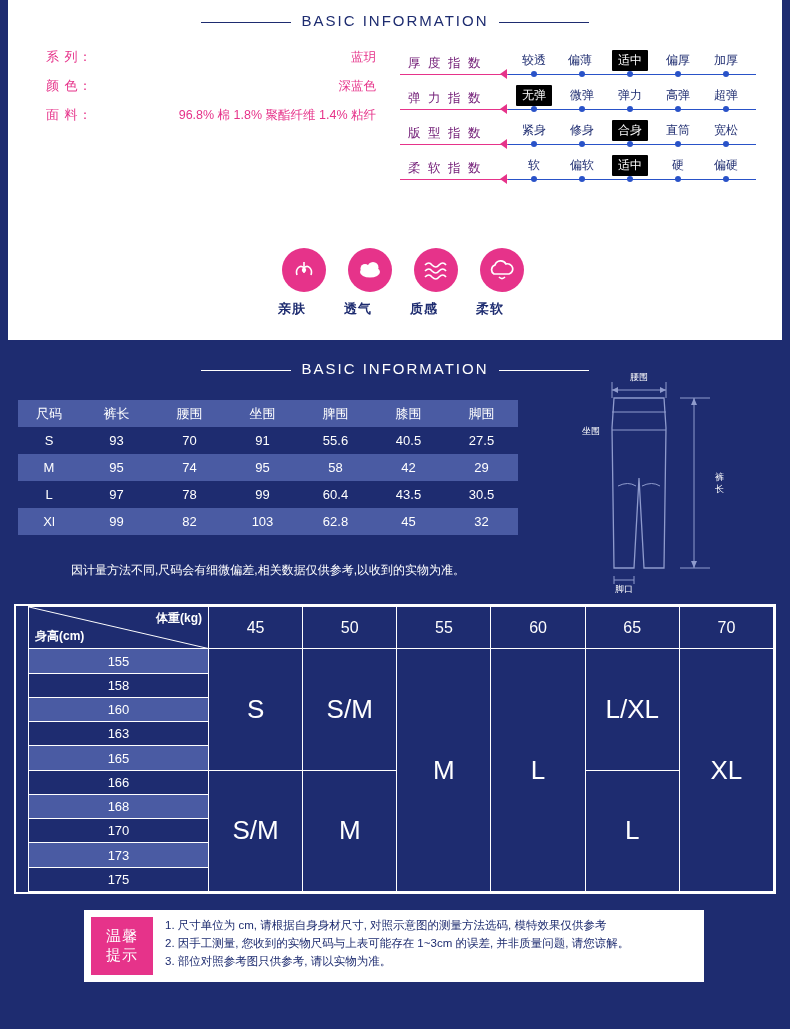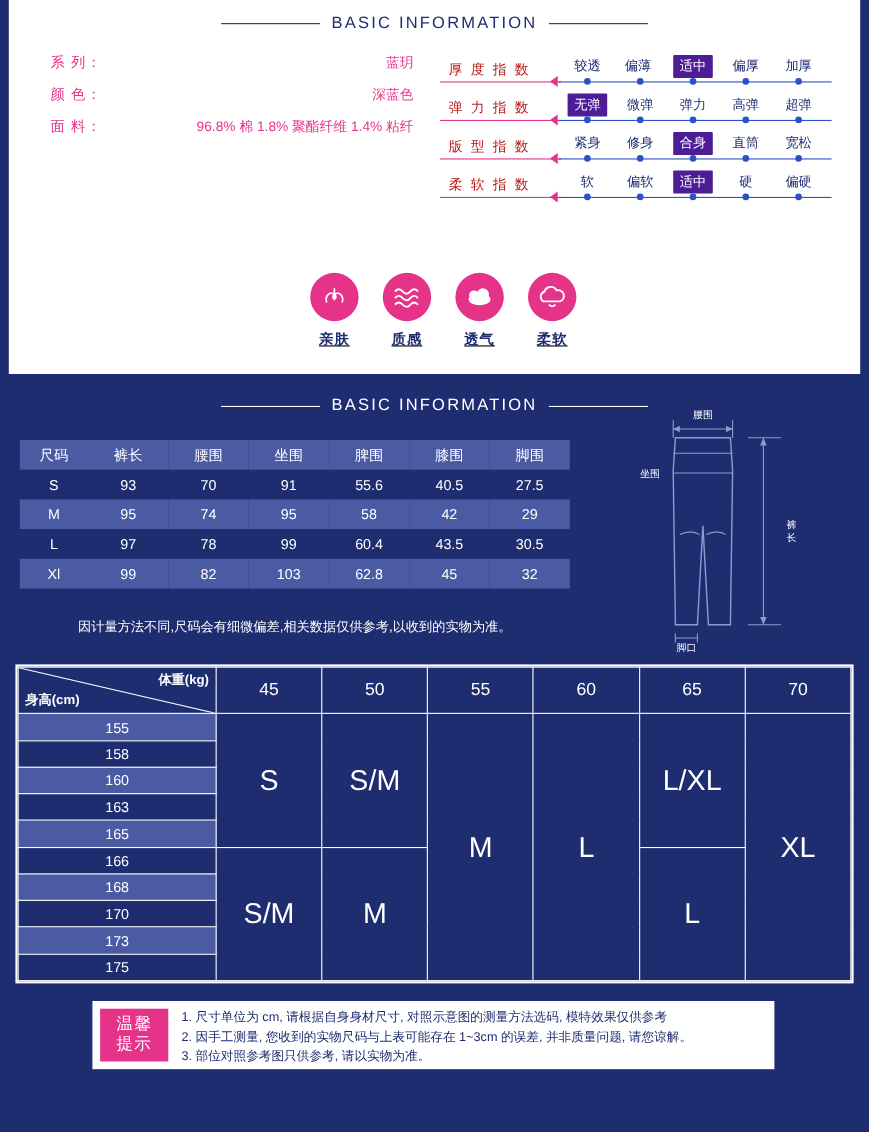--- a/index.html
+++ b/index.html
@@ -30,52 +30,52 @@
     color:#e6338a; font-size:13px; width:72px; letter-spacing:1px;
     white-space:nowrap;
   }
   .spec-val { color:#e6338a; font-size:12.5px; }
 
   
   .index-block { position:absolute; left:392px; top:52px; width:360px; }
   .index-row { position:relative; height:35px; }
   .index-name {
     position:absolute; left:8px; top:3px;
-    color:#b91c1c; font-size:12.5px; letter-spacing:2px; white-space:nowrap;
+    color:#701a75; font-size:12.5px; letter-spacing:2px; white-space:nowrap;
   }
   .index-underline {
     position:absolute; left:0px; top:22px; width:110px; height:1px; background:#e6338a;
   }
   .axis {
     position:absolute; left:108px; top:22px; width:248px; height:1px; background:#2952c8;
   }
   .opts { position:absolute; left:108px; top:0px; width:252px; height:26px; }
   .opt {
     position:absolute; top:0; font-size:12px; color:#1e2c70;
     transform:translateX(-50%); white-space:nowrap; text-align:left;
   }
   .opt.active {
-    background:#4c1d95; color:#fff; padding:2px 6px; top:-2px; border-radius:1px;
+    background:#000000; color:#fff; padding:2px 6px; top:-2px; border-radius:1px;
   }
   .dot {
     position:absolute; top:19px; width:6px; height:6px; border-radius:50%;
     background:#2952c8; transform:translateX(-50%);
   }
   .arrow-left {
     position:absolute; left:100px; top:17px; width:0; height:0;
     border-top:5px solid transparent; border-bottom:5px solid transparent;
     border-right:7px solid #e6338a;
   }
 
   
   .features {
     position:absolute; left:270px; top:248px; width:250px;
     display:flex; justify-content:space-between;
   }
-  .feature { width:52px; text-align:center;text-decoration:underline; }
+  .feature { width:52px; text-align:left; }
   .feature .circle {
     width:44px; height:44px; border-radius:50%; background:#e6338a;
     margin:0 auto 8px; position:relative;
     display:flex; align-items:center; justify-content:center;
     color:#fff;
   }
   .feature .label { color:#1e2c70; font-size:13px; font-weight:bold; letter-spacing:1px; }
 
   
   .basic-title2 {
@@ -102,35 +102,36 @@
     color:#ffffff; font-size:12px;
   }
 
   
   .diagram { position:absolute; left:560px; top:368px; width:215px; height:225px; }
 
   
   .matrix-wrap {
     position:absolute; left:14px; top:604px; width:762px; height:290px;
     border:2px solid #ffffff;
+    padding-left:12px;
   }
   .matrix { width:100%; height:100%; border-collapse:collapse; table-layout:fixed; }
   .matrix td, .matrix th { border:1px solid #ffffff; color:#ffffff; text-align:center; }
   .mx-corner { width:180px; height:42px; position:relative; padding:0; }
   .mx-corner .w { position:absolute; right:6px; top:3px; font-size:12px; }
   .mx-corner .h { position:absolute; left:6px; bottom:3px; font-size:12px; }
   .mx-corner .slash { position:absolute; left:0; top:0; width:100%; height:100%; }
   .mx-head { font-size:16px; font-weight:normal; height:42px; }
   .mx-hcell { font-size:13px; height:24px; color:#ffffff; }
   .mx-hcell.shade { background:#4a5ba3; }
   .mx-cell { font-size:26px; vertical-align:middle; }
 
   
   .tips-wrap {
-    position:absolute; left:84px; top:910px; width:620px; height:62px;
+    position:absolute; left:84px; top:910px; width:620px; height:72px;
     background:#ffffff; display:flex; align-items:stretch;
   }
   .tips-badge {
     width:62px; margin:7px 0 7px 7px; background:#e6338a; color:#fff;
     font-size:15px; display:flex; flex-direction:column; align-items:center;
     justify-content:center; line-height:1.25; letter-spacing:1px; flex:0 0 62px;
   }
   .tips-list { padding:7px 8px 0 12px; }
   .tips-list div { color:#1e2c70; font-size:11.5px; line-height:1.55; }
 </style>
@@ -243,37 +244,37 @@
         <svg width="26" height="26" viewBox="0 0 26 26" aria-hidden="true">
           <path d="M6 18 C4 12 9 7 13 11 C17 7 22 12 20 18" fill="none" stroke="#fff" stroke-width="1.6"></path>
           <path d="M13 5 L13 16" stroke="#fff" stroke-width="1.6"></path>
           <circle cx="13" cy="13" r="2.2" fill="#fff"></circle>
         </svg>
       </div>
       <div class="label">亲肤</div>
     </div>
     <div class="feature">
       <div class="circle">
+        <svg width="28" height="28" viewBox="0 0 28 28" aria-hidden="true">
+          <ellipse cx="14" cy="16" rx="10" ry="5.5" fill="#fff"></ellipse>
+          <circle cx="9" cy="12.5" r="4.5" fill="#fff"></circle>
+          <circle cx="17" cy="11.5" r="5.5" fill="#fff"></circle>
+        </svg>
+      </div>
+      <div class="label">透气</div>
+    </div>
+    <div class="feature">
+      <div class="circle">
         <svg width="28" height="22" viewBox="0 0 28 22" aria-hidden="true">
           <path d="M3 6 q4 -4 7 0 q4 4 7 0 q4 -4 7 0" fill="none" stroke="#fff" stroke-width="1.7"></path>
           <path d="M3 12 q4 -4 7 0 q4 4 7 0 q4 -4 7 0" fill="none" stroke="#fff" stroke-width="1.7"></path>
           <path d="M3 18 q4 -4 7 0 q4 4 7 0 q4 -4 7 0" fill="none" stroke="#fff" stroke-width="1.7"></path>
         </svg>
       </div>
       <div class="label">质感</div>
-    </div>
-    <div class="feature">
-      <div class="circle">
-        <svg width="28" height="28" viewBox="0 0 28 28" aria-hidden="true">
-          <ellipse cx="14" cy="16" rx="10" ry="5.5" fill="#fff"></ellipse>
-          <circle cx="9" cy="12.5" r="4.5" fill="#fff"></circle>
-          <circle cx="17" cy="11.5" r="5.5" fill="#fff"></circle>
-        </svg>
-      </div>
-      <div class="label">透气</div>
     </div>
     <div class="feature">
       <div class="circle">
         <svg width="28" height="26" viewBox="0 0 28 26" aria-hidden="true">
           <path d="M6 17 a5 5 0 0 1 1 -9 a6 6 0 0 1 11 -1 a5 5 0 0 1 3 10 z" fill="none" stroke="#fff" stroke-width="1.7"></path>
           <path d="M11 20 q3 3 6 0" fill="none" stroke="#fff" stroke-width="1.7"></path>
         </svg>
       </div>
       <div class="label">柔软</div>
     </div>

